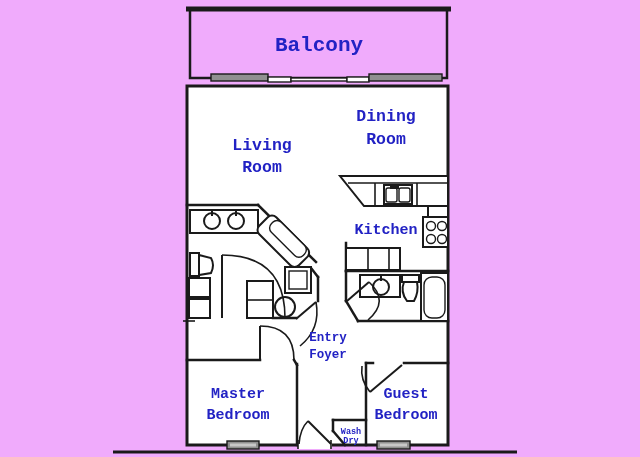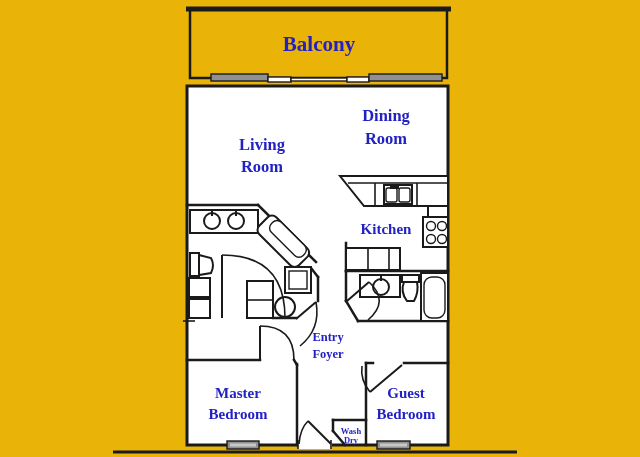--- a/index.html
+++ b/index.html
@@ -1,17 +1,17 @@
 <!DOCTYPE html>
 <html><head>
 <meta charset="utf-8">
 <style>
   html,body{margin:0;padding:0;background:#ffffff;}
-  .stage{position:relative;width:640px;height:457px;background:#eab308;overflow:hidden;
-         font-family:Liberation Serif, serif;}
+  .stage{position:relative;width:640px;height:457px;background:#f0abfc;overflow:hidden;
+         font-family:Liberation Mono, monospace;}
   svg{position:absolute;left:0;top:0;}
   .wall{stroke:#1a1a1a;fill:none;stroke-width:2.5;stroke-linecap:square;}
   .wall-thick{stroke:#1a1a1a;fill:none;stroke-width:5;}
   .wall-thin{stroke:#1a1a1a;fill:none;stroke-width:1.6;}
   .fix{stroke:#1a1a1a;fill:#ffffff;stroke-width:2;}
   .fix-thin{stroke:#1a1a1a;fill:#ffffff;stroke-width:1.4;}
   .arc{stroke:#1a1a1a;fill:none;stroke-width:1.6;}
   .leaf{stroke:#1a1a1a;fill:none;stroke-width:2;}
   .glass{stroke:#1a1a1a;fill:#909090;stroke-width:1.4;}
   .glass-lite{stroke:#1a1a1a;fill:#ffffff;stroke-width:1.4;}

